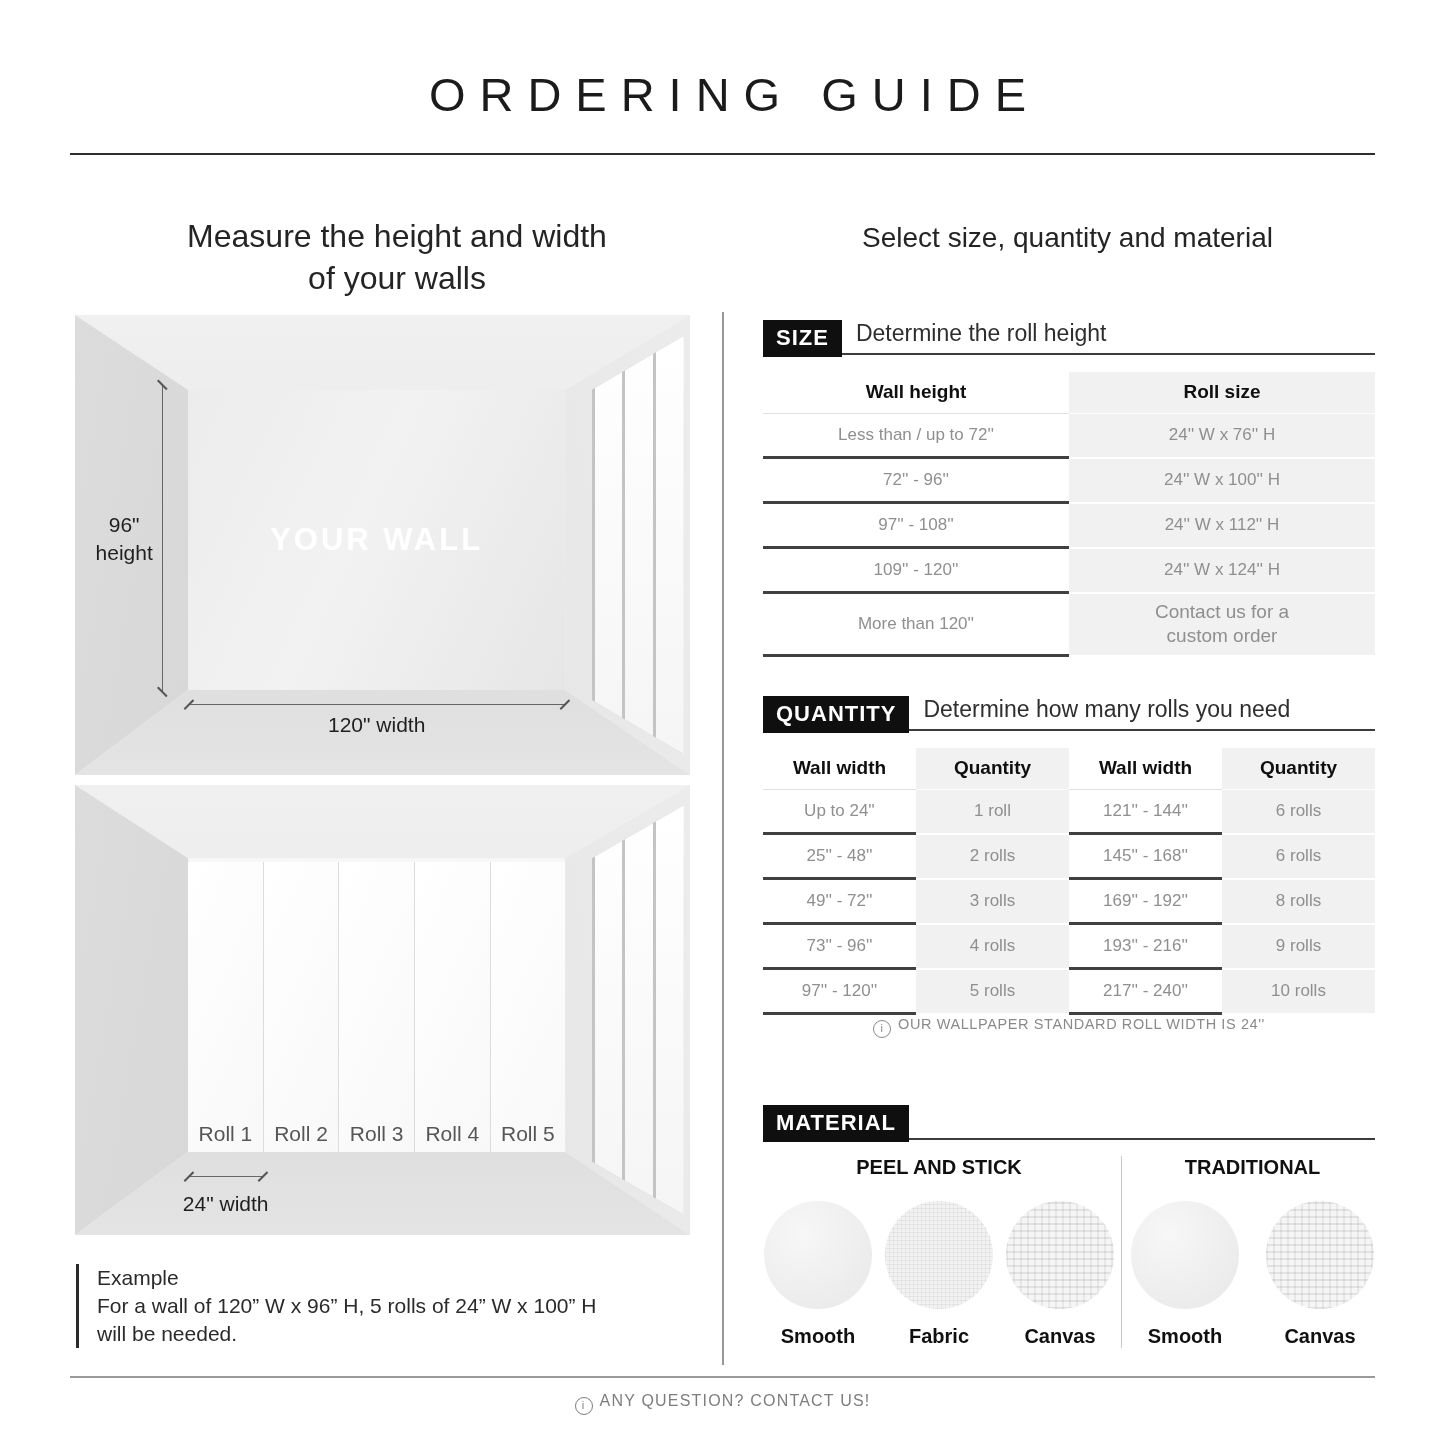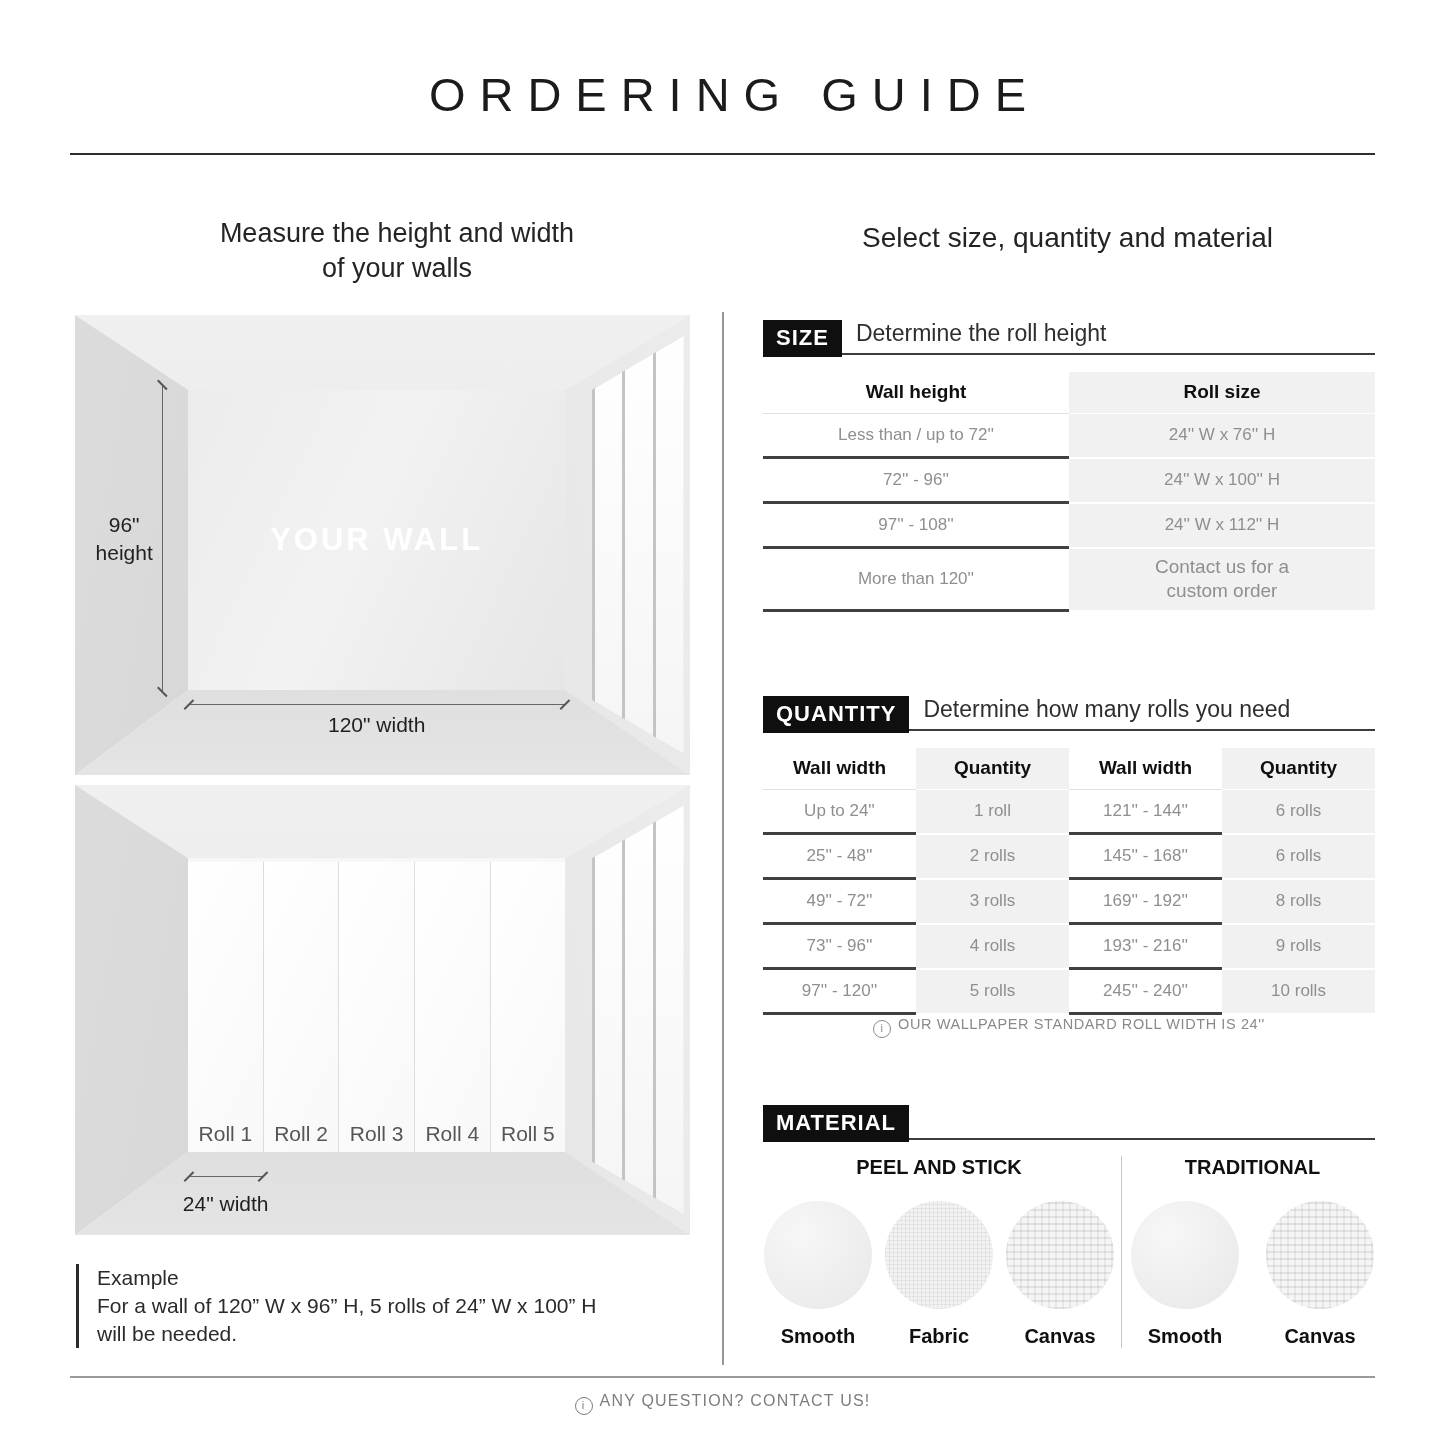--- a/index.html
+++ b/index.html
@@ -7,21 +7,21 @@
   .page{position:relative;width:1445px;height:1445px;background:#fff;overflow:hidden;}
 
   
   .title{position:absolute;top:55px;left:0;width:100%;text-align:center;
          font-size:47px;font-weight:normal;letter-spacing:14px;color:#1b1b1b;margin:12px;}
   .top-rule{position:absolute;top:153px;left:70px;width:1305px;border-top:2px solid #2e2e2e;}
   .col-divider{position:absolute;left:722px;top:312px;height:1053px;border-left:2px solid #979797;}
 
   
   .left-heading{position:absolute;top:216px;left:72px;width:650px;text-align:center;
-                font-size:27px;color:#242424;line-height:1.3;}
+                font-size:32px;color:#242424;line-height:1.3;}
   .right-heading{position:absolute;top:222px;left:760px;width:615px;text-align:center;
                  font-size:28px;color:#242424;}
 
   
   .room{position:absolute;left:75px;width:615px;background:#f7f7f7;}
   .room1{top:315px;height:460px;}
   .room2{top:785px;height:450px;}
   .room .ceiling{position:absolute;inset:0;
      clip-path:polygon(0 0,100% 0,79.7% 16.3%,18.4% 16.3%);
      background:linear-gradient(180deg,#f0f0f0,#e2e2e2);}
@@ -214,20 +214,24 @@
     </tr>
     <tr>
       <td>72'' - 96''</td>
       <td class="gray">24'' W x 100'' H</td>
     </tr>
     <tr>
       <td>97'' - 108''</td>
       <td class="gray">24'' W x 112'' H</td>
     </tr>
     <tr>
+      <td>109'' - 120''</td>
+      <td class="gray">24'' W x 124'' H</td>
+    </tr>
+    <tr>
       <td>More than 120''</td>
       <td class="gray prewrap">Contact us for a
 custom order</td>
     </tr>
   </tbody>
     </table>
 
   <div class="section-header hdr-qty">
     <span class="badge">QUANTITY</span>
     <span class="section-title">Determine how many rolls you need</span>
@@ -260,21 +264,21 @@
     </tr>
     <tr>
       <td>73'' - 96''</td>
       <td class="gray">4 rolls</td>
       <td>193'' - 216''</td>
       <td class="gray">9 rolls</td>
     </tr>
     <tr>
       <td>97'' - 120''</td>
       <td class="gray">5 rolls</td>
-      <td>245'' - 240''</td>
+      <td>217'' - 240''</td>
       <td class="gray">10 rolls</td>
     </tr>
   </tbody>
     </table>
 
   <div class="roll-note">
     <i class="info-icon"></i><span>OUR WALLPAPER STANDARD ROLL WIDTH IS 24''</span>
   </div>
 
   <div class="section-header hdr-mat">

